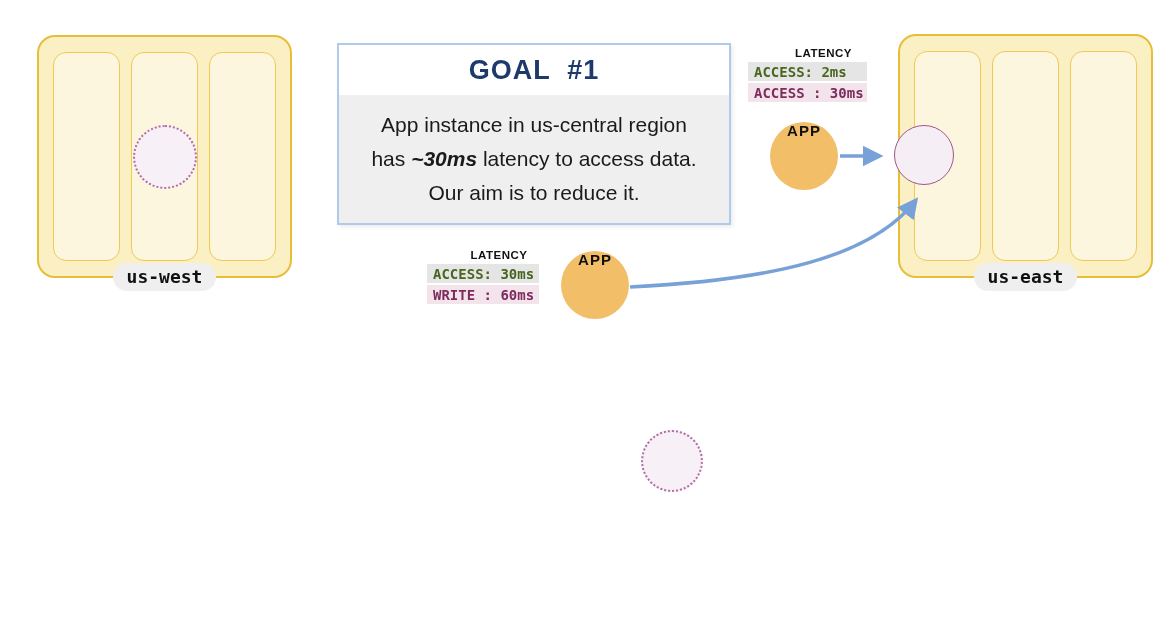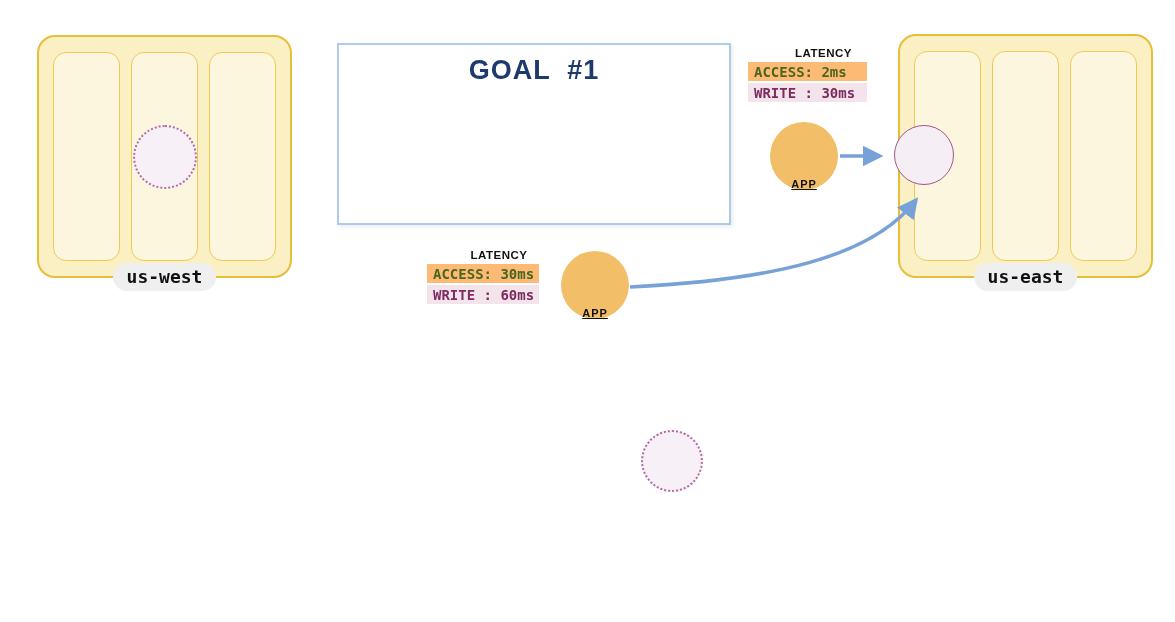--- a/index.html
+++ b/index.html
@@ -67,27 +67,26 @@
   .db-east    { left: 894px; top: 125px; width: 60px; height: 60px; }
 
   
   .app-circle {
     position: absolute;
     width: 68px;
     height: 68px;
     border-radius: 50%;
     background: #F2BE68;
     display: flex;
-    align-items: flex-end;
+    align-items: flex-start;
     justify-content: center;
     font-weight: bold;
-    font-size: 11px;
+    font-size: 15px;
     letter-spacing: 1px;
     color: #111111;
-    text-decoration: underline;
   }
   .app-east    { left: 770px; top: 122px; }
   .app-central { left: 561px; top: 251px; }
 
   
   .latency-block {
     position: absolute;
     text-align: center;
   }
   .latency-east    { left: 748px; top: 47px;  width: 119px; }
@@ -102,21 +101,21 @@
   }
   .latency-row {
     font-family: "DejaVu Sans Mono", monospace;
     font-weight: bold;
     font-size: 14px;
     text-align: left;
     padding: 1.5px 6px;
     margin-bottom: 2px;
     white-space: pre;
   }
-  .row-access { background: #fdba74; color: #49661E; }
+  .row-access { background: #e5e5e5; color: #49661E; }
   .row-write  { background: #F3E4EB; color: #7E2C5E; }
 
   
   .goal-box {
     position: absolute;
     left: 337px;
     top: 43px;
     width: 394px;
     height: 182px;
     border: 2px solid #AECBEB;
@@ -201,28 +200,33 @@
   <div class="app-circle app-east">
     <span>APP</span>
   </div>
   <div class="app-circle app-central">
     <span>APP</span>
   </div>
 
   <div class="latency-block latency-east">
     <div class="latency-title">LATENCY</div>
     <div class="latency-row row-access">ACCESS: 2ms</div>
-    <div class="latency-row row-write">WRITE : 30ms</div>
+    <div class="latency-row row-write">ACCESS : 30ms</div>
   </div>
 
   <div class="latency-block latency-central">
     <div class="latency-title">LATENCY</div>
     <div class="latency-row row-access">ACCESS: 30ms</div>
     <div class="latency-row row-write">WRITE : 60ms</div>
   </div>
 
   <div class="goal-box">
     <div class="goal-header">
       <span class="goal-title">GOAL  #1</span>
     </div>
+    <div class="goal-body">
+      <div>App instance in us-central region</div>
+      <div><span>has </span><span class="goal-emphasis">~30ms</span><span> latency to access data.</span></div>
+      <div>Our aim is to reduce it.</div>
+    </div>
   </div>
 
 </div>
 
 </body></html>

